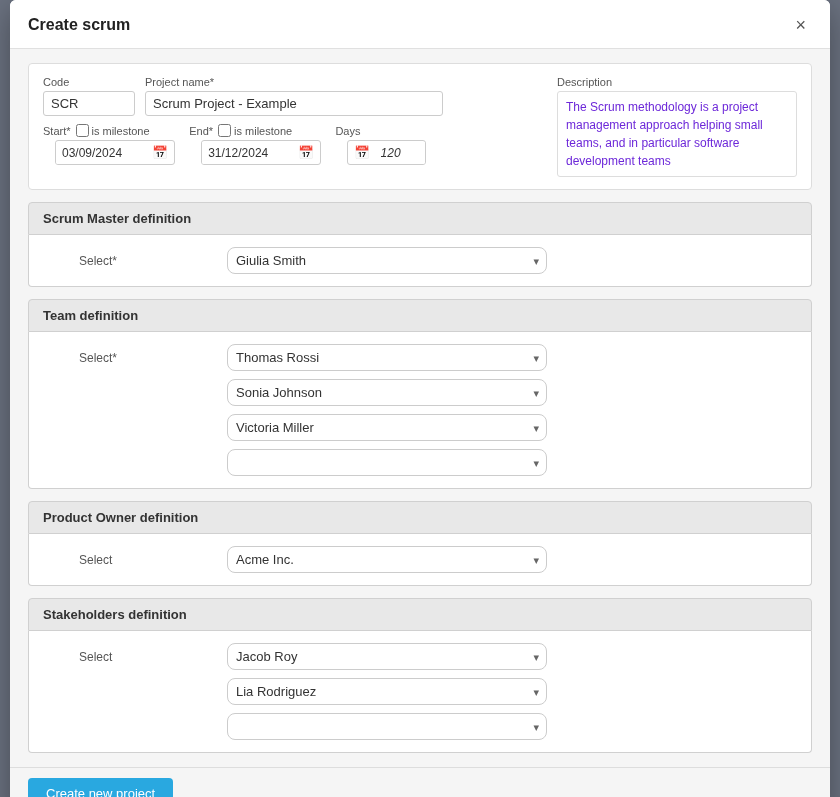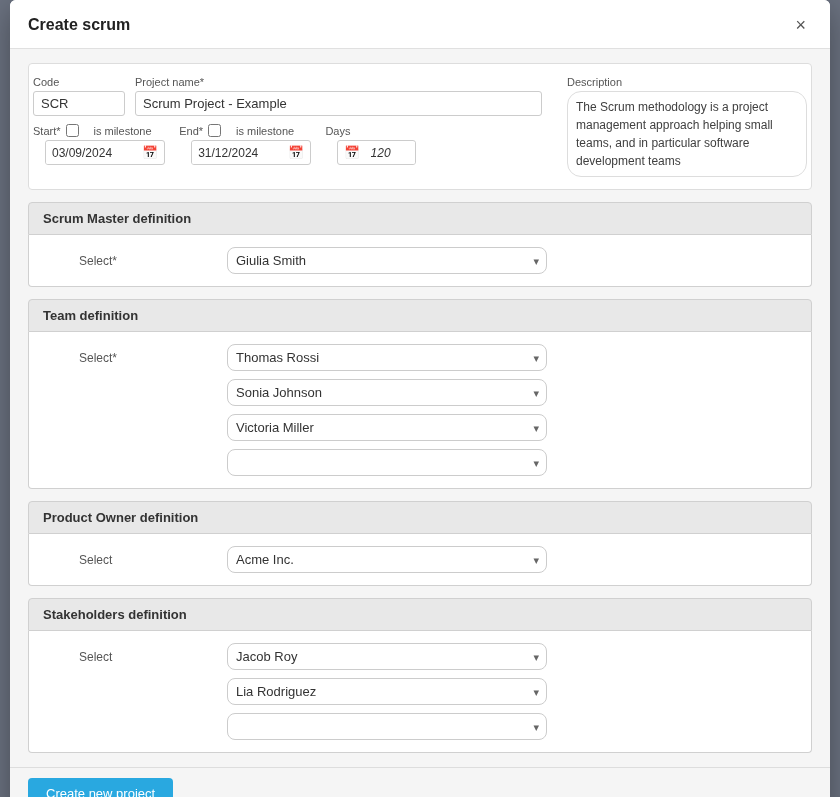--- a/index.html
+++ b/index.html
@@ -47,21 +47,21 @@
     .modal-body {
       padding: 14px 18px;
       background: #f5f5f5;
     }
 
     
     .top-form {
       background: #fff;
       border: 1px solid #ddd;
       border-radius: 4px;
-      padding: 12px 4px;
+      padding: 12px 14px;
       display: flex;
       gap: 12px;
       align-items: flex-start;
     }
     .top-form-left {
       display: flex;
       flex-direction: column;
       gap: 8px;
       flex: 1;
     }
@@ -88,34 +88,34 @@
     .text-input {
       border: 1px solid #ccc;
       border-radius: 3px;
       padding: 4px 7px;
       font-size: 13px;
       color: #333;
       background: #fff;
       outline: none;
     }
     .code-input { width: 92px; }
-    .project-name-input { width: 407px; }
+    .project-name-input { width: 298px; }
     .days-input { width: 70px; font-style: italic; }
 
     .desc-label {
       font-size: 11px;
       color: #555;
       margin-bottom: 3px;
     }
     .desc-text {
       font-size: 12px;
-      color: #404040;
+      color: #6d28d9;
       line-height: 1.5;
       border: 1px solid #ddd;
-      border-radius: 14px;
+      border-radius: 3px;
       padding: 6px 8px;
       background: #fff;
       min-height: 80px;
     }
 
     .date-row {
       display: flex;
       gap: 14px;
       align-items: flex-end;
     }
@@ -127,21 +127,21 @@
     .date-label-row {
       display: flex;
       align-items: center;
       gap: 5px;
       font-size: 11px;
       color: #555;
     }
     .milestone-check {
       display: flex;
       align-items: center;
-      gap: 15px;
+      gap: 3px;
       font-size: 11px;
       color: #555;
     }
     .date-input-wrapper {
       display: flex;
       align-items: center;
       border: 1px solid #ccc;
       border-radius: 3px;
       background: #fff;
       overflow: hidden;

